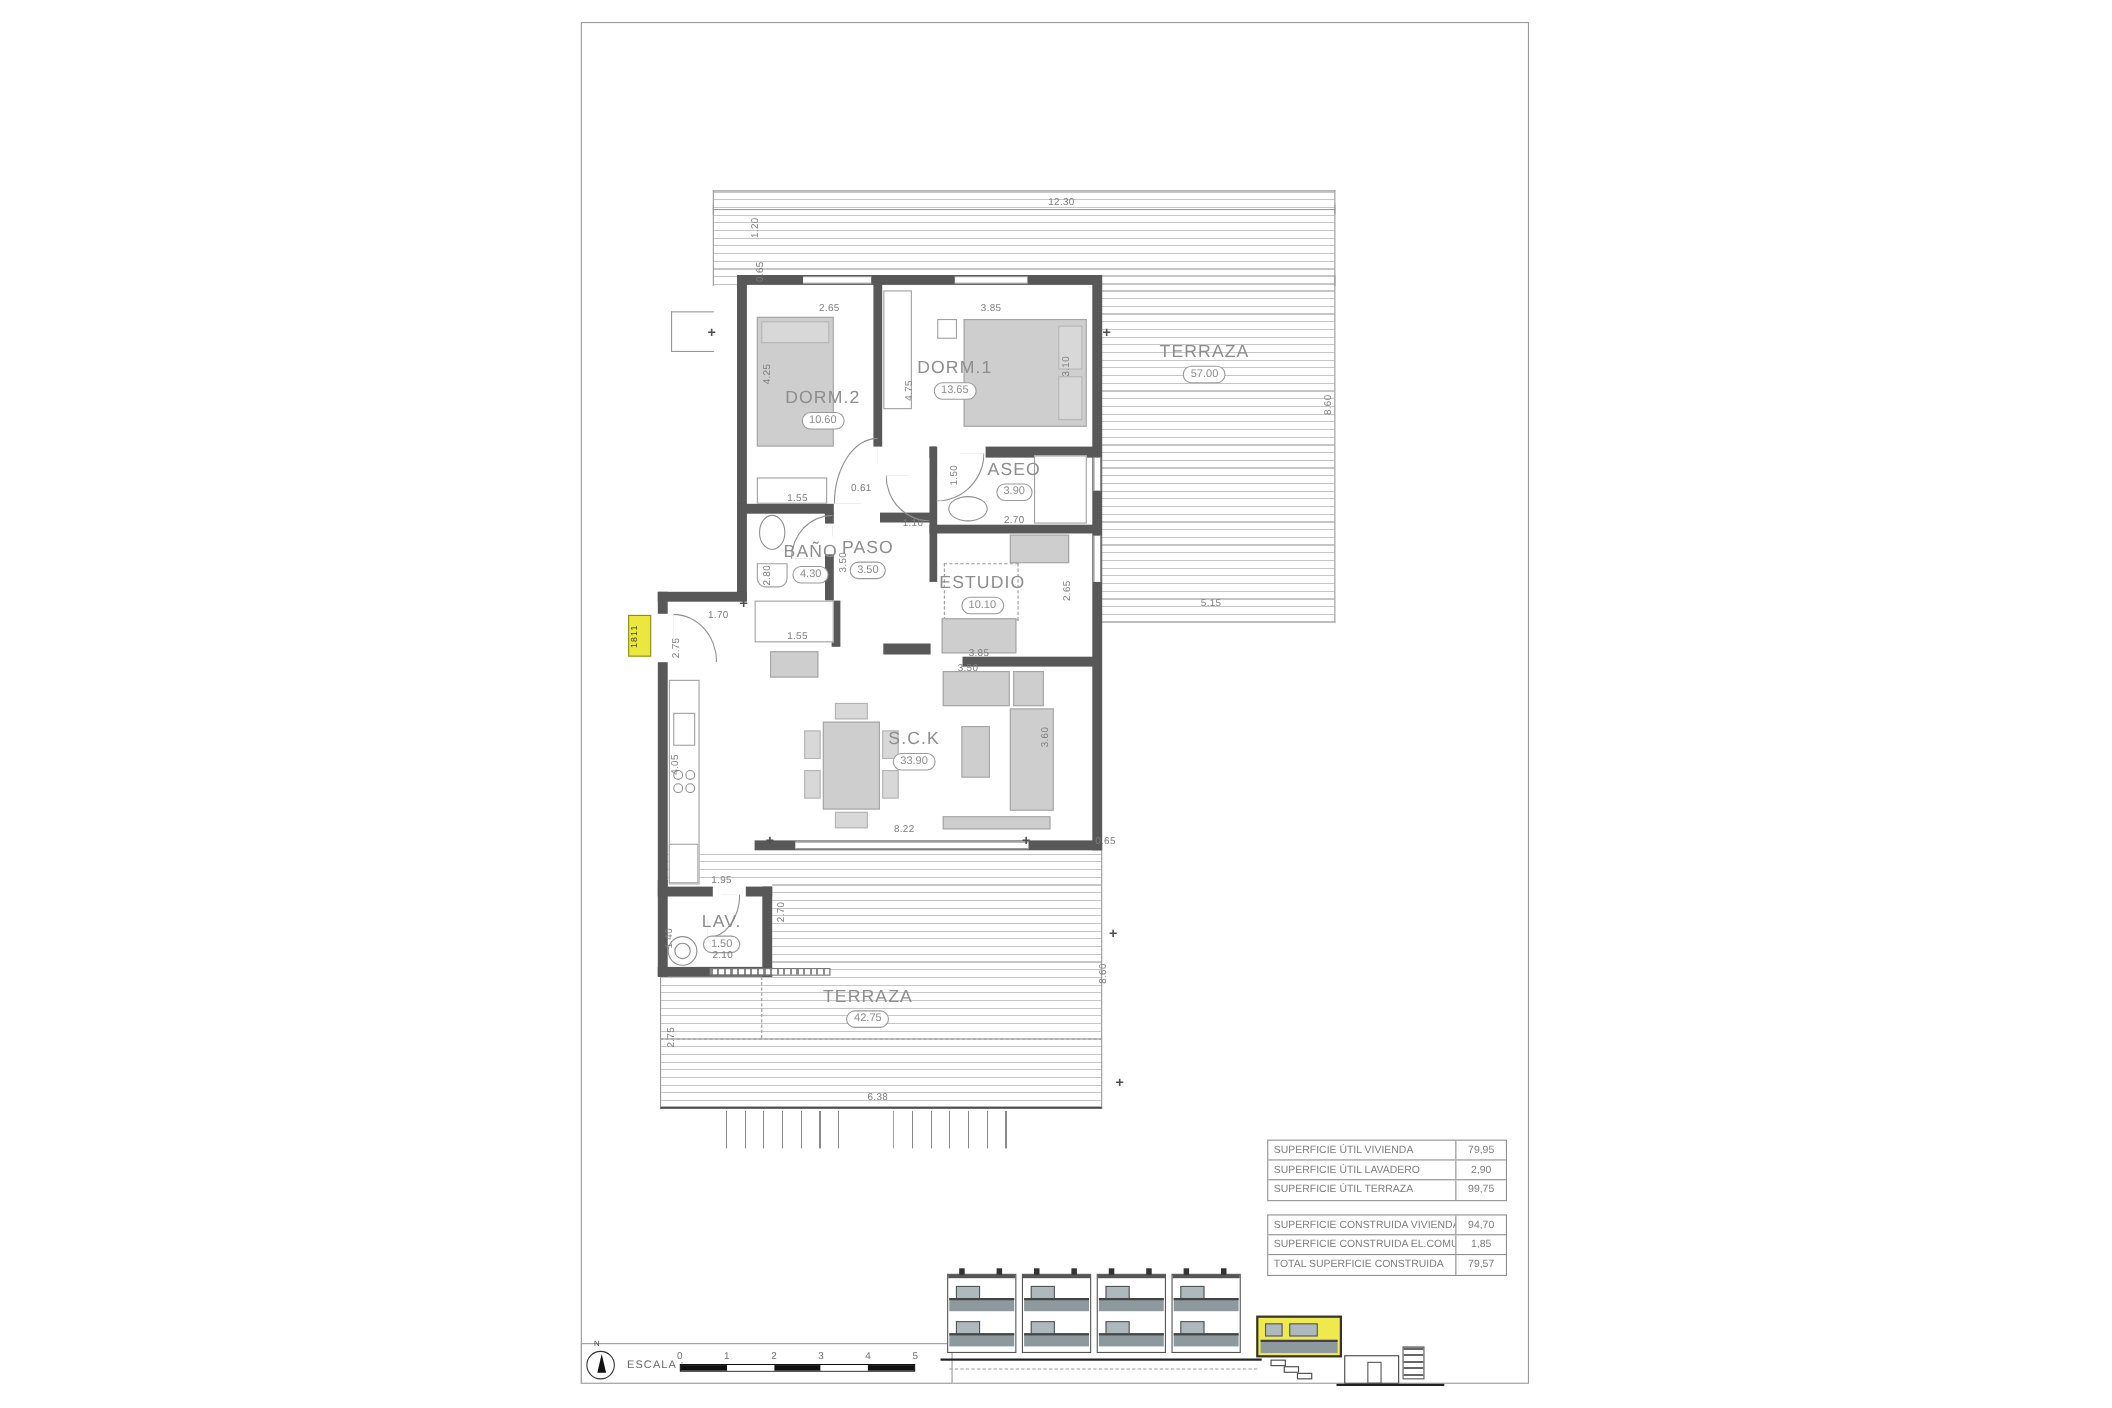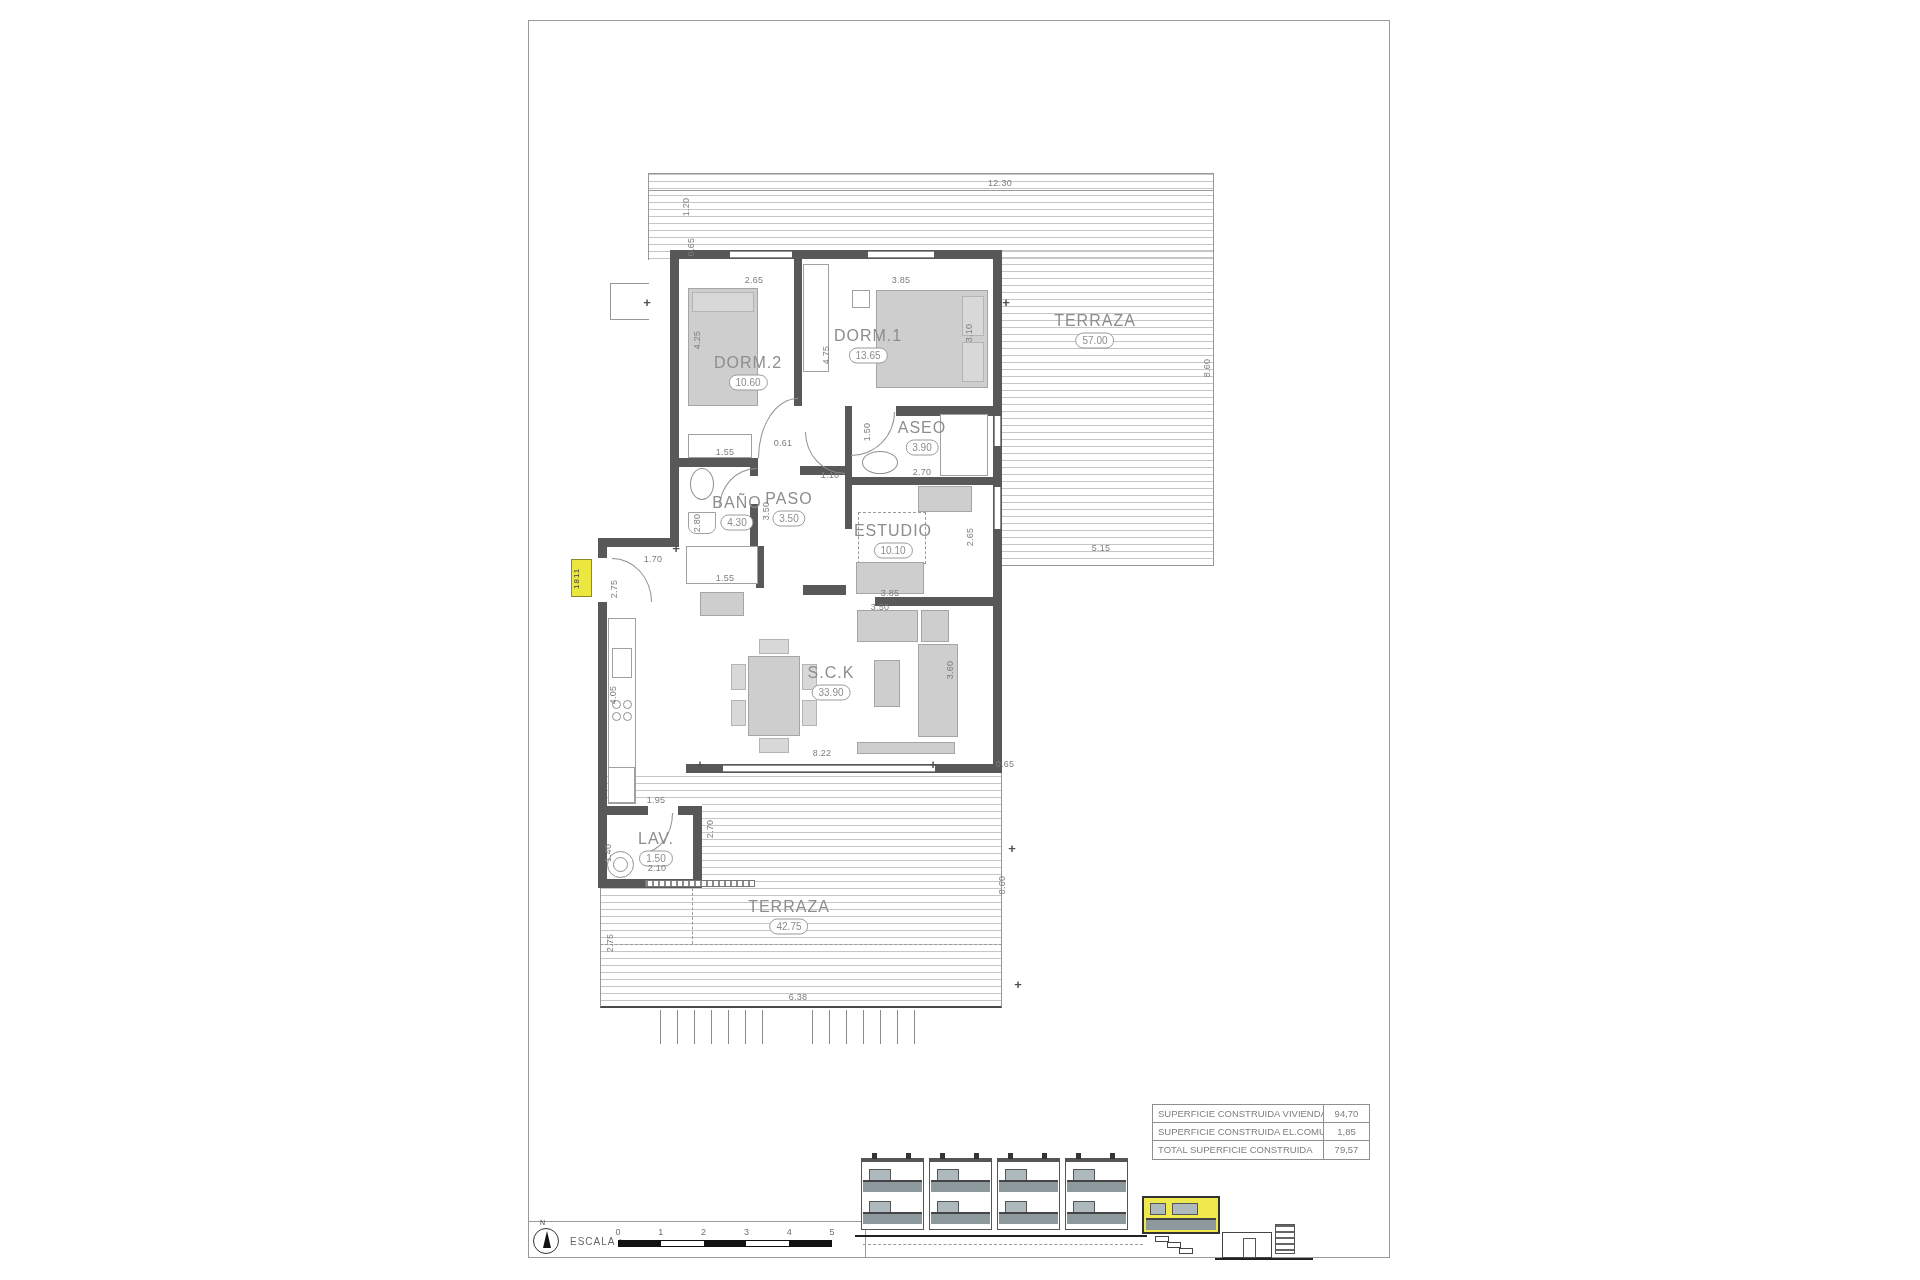--- a/index.html
+++ b/index.html
@@ -186,21 +186,21 @@
       <div class="room" style="left: 922px; top: 437px;"><div class="rname">ASEO</div><div class="rarea">3.90</div></div>
       <div class="room" style="left: 737px; top: 512px;"><div class="rname">BAÑO</div><div class="rarea">4.30</div></div>
       <div class="room" style="left: 789px; top: 508px;"><div class="rname">PASO</div><div class="rarea">3.50</div></div>
       <div class="room" style="left: 893px; top: 540px;"><div class="rname">ESTUDIO</div><div class="rarea">10.10</div></div>
       <div class="room" style="left: 831px; top: 682px;"><div class="rname">S.C.K</div><div class="rarea">33.90</div></div>
       <div class="room" style="left: 656px; top: 848px;"><div class="rname">LAV.</div><div class="rarea">1.50</div></div>
       <div class="room" style="left: 1095px; top: 330px;"><div class="rname">TERRAZA</div><div class="rarea">57.00</div></div>
       <div class="room" style="left: 789px; top: 916px;"><div class="rname">TERRAZA</div><div class="rarea">42.75</div></div>
     </div>
   <div>
-      <span class="dim" style="left: 1000px; top: 183px;">12.30</span>
+      <span class="dim" style="left: 965px; top: 183px;">12.30</span>
       <span class="dim rot" style="left: 686px; top: 207px;">1.20</span>
       <span class="dim rot" style="left: 691px; top: 247px;">0.65</span>
       <span class="dim" style="left: 754px; top: 280px;">2.65</span>
       <span class="dim" style="left: 901px; top: 280px;">3.85</span>
       <span class="dim rot" style="left: 969px; top: 333px;">3.10</span>
       <span class="dim rot" style="left: 1207px; top: 368px;">8.60</span>
       <span class="dim rot" style="left: 697px; top: 340px;">4.25</span>
       <span class="dim rot" style="left: 826px; top: 355px;">4.75</span>
       <span class="dim rot" style="left: 867px; top: 432px;">1.50</span>
       <span class="dim" style="left: 922px; top: 472px;">2.70</span>
@@ -222,20 +222,34 @@
       <span class="dim" style="left: 1005px; top: 764px;">0.65</span>
       <span class="dim" style="left: 656px; top: 800px;">1.95</span>
       <span class="dim rot" style="left: 710px; top: 829px;">2.70</span>
       <span class="dim rot" style="left: 608px; top: 853px;">1.40</span>
       <span class="dim" style="left: 657px; top: 868px;">2.10</span>
       <span class="dim rot" style="left: 610px; top: 943px;">2.75</span>
       <span class="dim rot" style="left: 1002px; top: 885px;">8.60</span>
       <span class="dim" style="left: 798px; top: 997px;">6.38</span>
     </div>
 
+  <div class="atable" style="left:1152px;top:1036px;">
+      <div class="trow">
+        <div class="tlabel">SUPERFICIE ÚTIL VIVIENDA</div>
+        <div class="tval">79,95</div>
+      </div>
+      <div class="trow">
+        <div class="tlabel">SUPERFICIE ÚTIL LAVADERO</div>
+        <div class="tval">2,90</div>
+      </div>
+      <div class="trow">
+        <div class="tlabel">SUPERFICIE ÚTIL TERRAZA</div>
+        <div class="tval">99,75</div>
+      </div>
+    </div>
   <div class="atable" style="left:1152px;top:1104px;">
       <div class="trow">
         <div class="tlabel">SUPERFICIE CONSTRUIDA VIVIENDA</div>
         <div class="tval">94,70</div>
       </div>
       <div class="trow">
         <div class="tlabel">SUPERFICIE CONSTRUIDA EL.COMUNES</div>
         <div class="tval">1,85</div>
       </div>
       <div class="trow">

